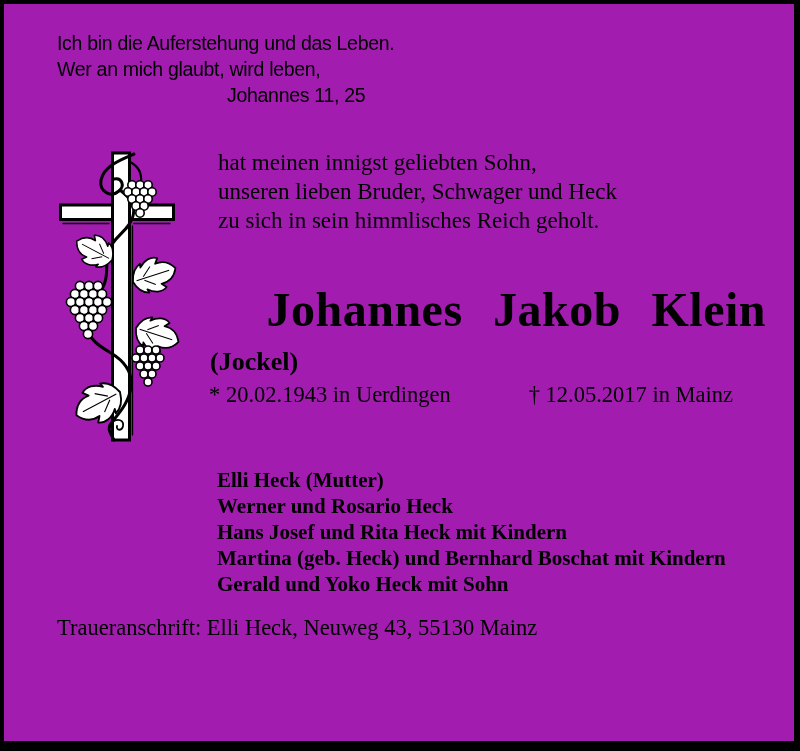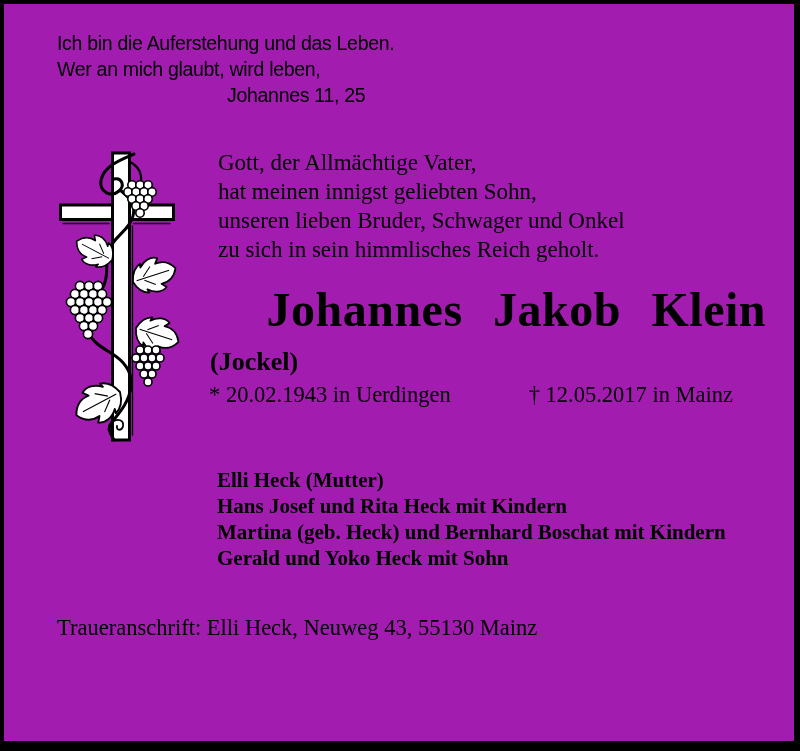--- a/index.html
+++ b/index.html
@@ -177,36 +177,36 @@
           <circle class="grape" cx="94" cy="228" r="4"></circle>
           <circle class="grape" cx="102" cy="228" r="4"></circle>
         <circle class="grape" cx="90" cy="236" r="4"></circle>
           <circle class="grape" cx="98" cy="236" r="4"></circle>
         <circle class="grape" cx="94" cy="244" r="4"></circle>
       </g>
     </svg>
   </div>
 
   <div class="abs announcement">
-    <div>Gott, der Allmächtige Vater,</div>
     <div>hat meinen innigst geliebten Sohn,</div>
-    <div>unseren lieben Bruder, Schwager und Onkel</div>
+    <div>unseren lieben Bruder, Schwager und Heck</div>
     <div>zu sich in sein himmlisches Reich geholt.</div>
   </div>
 
   <div class="abs deceased-name">Johannes Jakob Klein</div>
   <div class="abs nickname">(Jockel)</div>
 
   <div class="abs dates">
     <span>* 20.02.1943 in Uerdingen</span>
     <span>† 12.05.2017 in Mainz</span>
   </div>
 
   <div class="abs mourners">
     <div>Elli Heck (Mutter)</div>
+    <div>Werner und Rosario Heck</div>
     <div>Hans Josef und Rita Heck mit Kindern</div>
     <div>Martina (geb. Heck) und Bernhard Boschat mit Kindern</div>
     <div>Gerald und Yoko Heck mit Sohn</div>
   </div>
 
   <div class="abs address">Traueranschrift: Elli Heck, Neuweg 43, 55130 Mainz</div>
 
 </div>
 
 </body></html>

